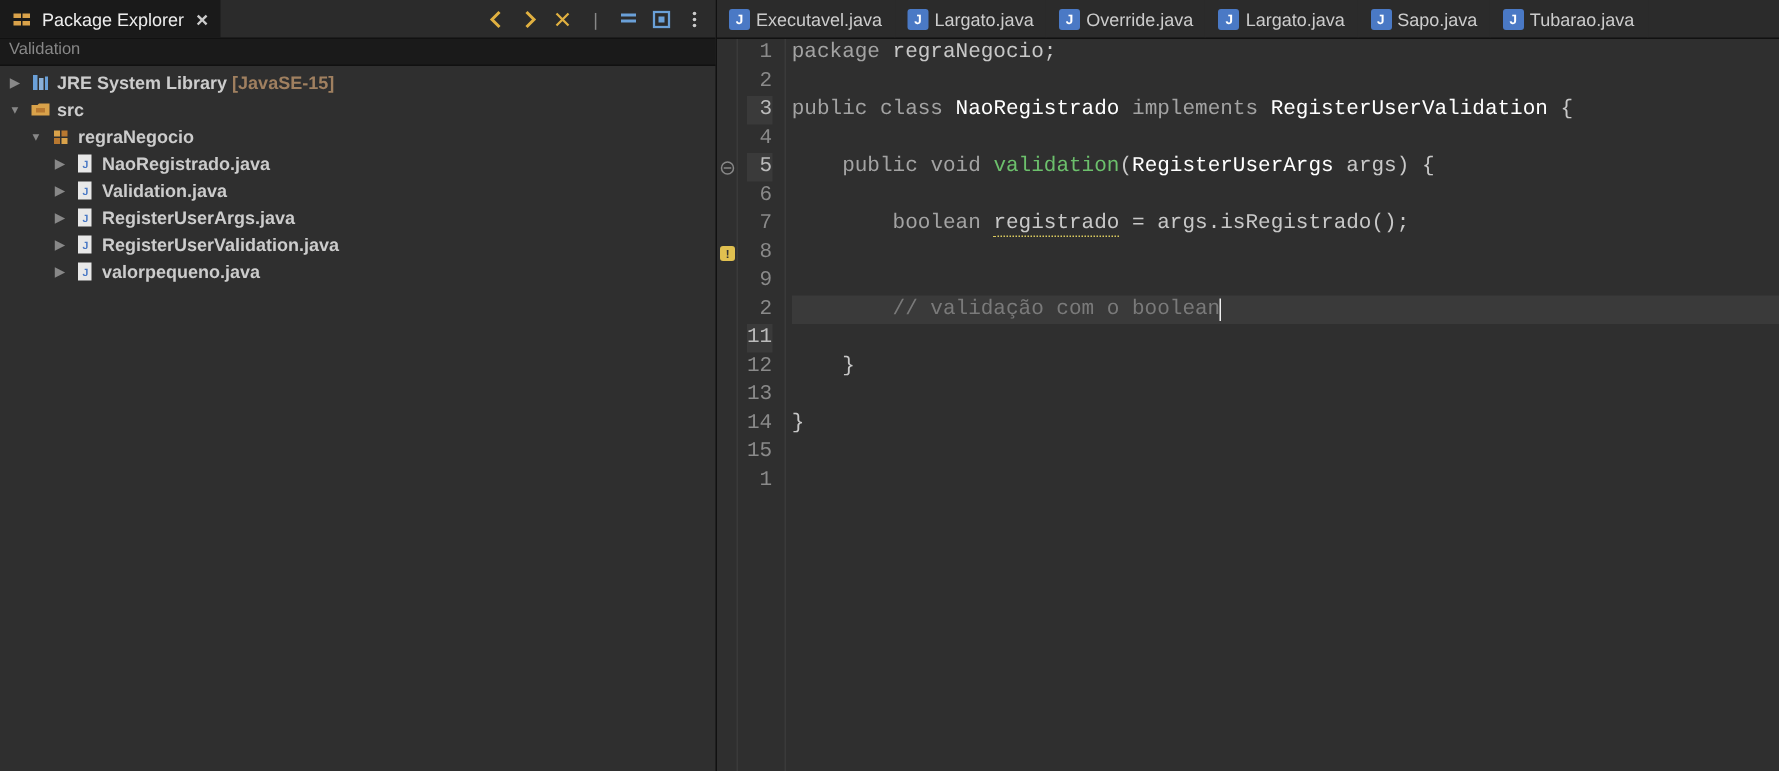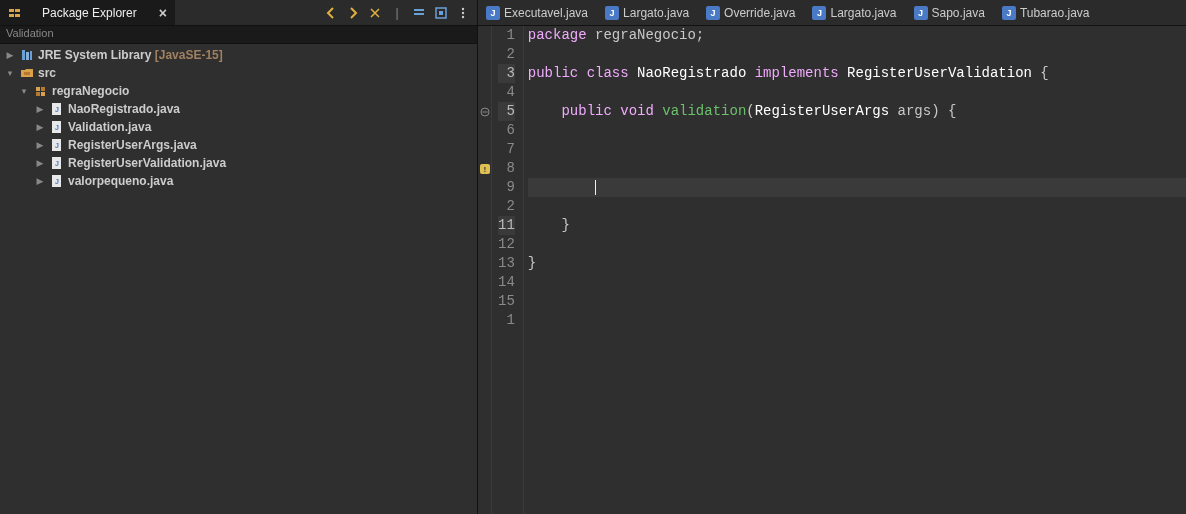--- a/index.html
+++ b/index.html
@@ -25,21 +25,21 @@
 .tabbar {
   display: flex;
   align-items: center;
   height: 26px;
   background: #2b2b2b;
   border-bottom: 1px solid #111;
 }
 .tab {
   display: flex;
   align-items: center;
-  gap: 20px;
+  gap: 6px;
   padding: 3px 8px;
   background: #1a1a1a;
   color: #eee;
   font-size: 12px;
   height: 100%;
 }
 .tab-icon {
   width: 14px; height: 14px;
   display: inline-flex; align-items: center; justify-content: center;
   font-size: 10px;
@@ -172,21 +172,21 @@
   flex: 1;
   padding-left: 4px;
 }
 .code .line {
   height: 19px;
   line-height: 19px;
   white-space: pre;
 }
 .code .line.current { background: #3a3a3a; }
 
-.kw   { color: #f0abfc; }     
+.kw   { color: #a3a3a3; }     
 .type { color: #ffffff; }     
 .id   { color: #c8c8c8; }
 .punc { color: #c8c8c8; }
 .ann  { color: #7aa6a6; font-style: italic; }
 .cmt  { color: #7a7a7a; }
 .meth { color: #6cc06c; }
 .warn { border-bottom: 1px dotted #d9c95f; }
 .caret { border-left: 1px solid #eee; display:inline-block; height:15px; vertical-align: text-bottom; }
 
 </style>
@@ -419,23 +419,24 @@
       <div class="ln">15</div>
       <div class="ln">1</div>
     </div>
     <div class="code">
 <div class="line"><span class="kw">package</span> <span class="id">regraNegocio</span><span class="punc">;</span></div>
 <div class="line"></div>
 <div class="line"><span class="kw">public</span> <span class="kw">class</span> <span class="type">NaoRegistrado</span> <span class="kw">implements</span> <span class="type">RegisterUserValidation</span> <span class="punc">{</span></div>
 <div class="line"></div>
 <div class="line">    <span class="kw">public</span> <span class="kw">void</span> <span class="meth">validation</span><span class="punc">(</span><span class="type">RegisterUserArgs</span> <span class="id">args</span><span class="punc">)</span> <span class="punc">{</span></div>
 <div class="line"></div>
-<div class="line"></div>
-<div class="line"></div>
-<div class="line current">        <span class="caret"></span></div>
+<div class="line">        <span class="kw">boolean</span> <span class="id warn">registrado</span><span class="punc"> = </span><span class="id">args</span><span class="punc">.</span><span class="id">isRegistrado</span><span class="punc">()</span><span class="punc">;</span></div>
+<div class="line"></div>
+<div class="line"></div>
+<div class="line current">        <span class="cmt">// validação com o boolean</span><span class="caret"></span></div>
 <div class="line"></div>
 <div class="line">    <span class="punc">}</span></div>
 <div class="line"></div>
 <div class="line"><span class="punc">}</span></div>
 <div class="line"></div>
     </div>
   </div>
 </div>
 
 </body></html>

